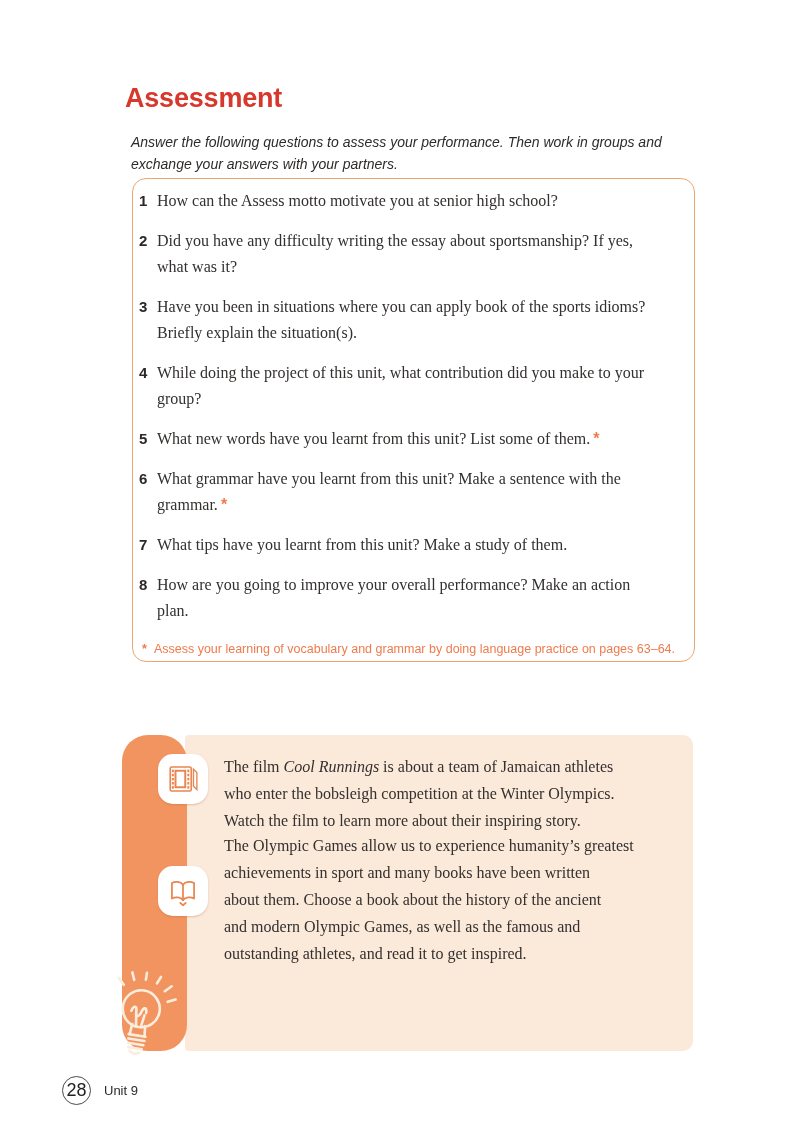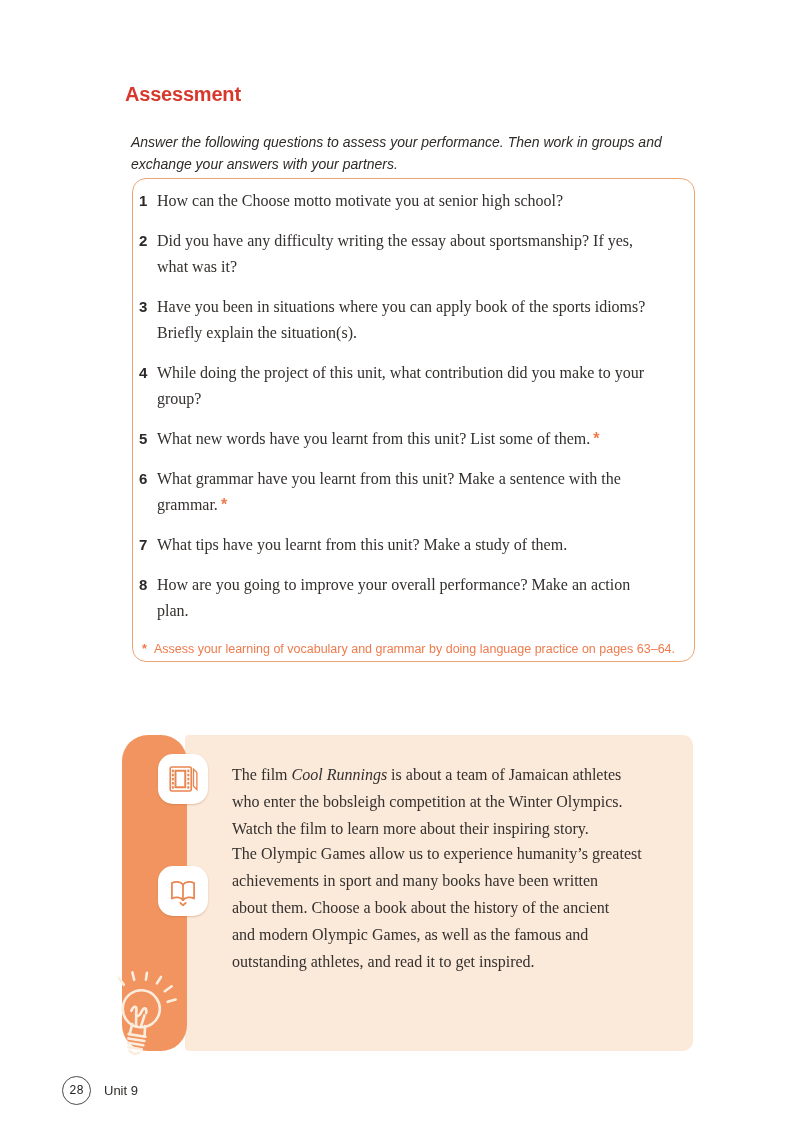--- a/index.html
+++ b/index.html
@@ -1,21 +1,21 @@
 <!DOCTYPE html>
 <html><head>
 <meta charset="utf-8">
 <style>
   html,body{margin:0;padding:0;background:#ffffff;}
   .page{position:relative;width:805px;height:1145px;background:#ffffff;overflow:hidden;
         font-family:"Liberation Serif",serif;color:#33302e;}
 
   .heading{position:absolute;left:125px;margin:0;
            font-family:"Liberation Sans",sans-serif;font-weight:700;
-           font-size:20px;color:#d8382c;letter-spacing:-0.2px;}
+           font-size:27px;color:#d8382c;letter-spacing:-0.2px;}
   #assess-title{top:83px;}
   #further-title{top:689px;}
 
   .intro{position:absolute;left:125px;top:125px;margin:6px;width:560px;
          font-family:"Liberation Sans",sans-serif;font-style:italic;
          font-size:14px;line-height:22px;color:#2e2b28;white-space:pre-wrap;}
 
   .qbox{position:absolute;left:132px;top:178px;width:563px;height:484px;
         box-sizing:border-box;border:1.5px solid #eca571;border-radius:14px;
         background:#fff;padding:9px 12px 0 6px;}
@@ -31,47 +31,47 @@
 
   .fs-peach{position:absolute;left:185px;top:735px;width:508px;height:316px;
             background:#fbe9da;border-radius:4px 10px 10px 4px;}
   .fs-bar{position:absolute;left:122px;top:735px;width:65px;height:316px;
           background:#f2945f;border-radius:26px;}
   .icon-panel{position:absolute;width:50px;height:50px;background:#ffffff;
               border-radius:15px;box-shadow:0 1px 2px rgba(176,106,58,0.35);
               display:flex;align-items:center;justify-content:center;z-index:3;}
   #panel-film{left:158px;top:754px;}
   #panel-book{left:158px;top:866px;}
-  .fs-p{position:absolute;left:216px;width:462px;margin:16px;z-index:2;
+  .fs-p{position:absolute;left:216px;width:462px;margin:8px;z-index:2;
         font-size:16px;line-height:27px;color:#33302e;white-space:pre-wrap;}
   #fs-p1{top:745px;}
   #fs-p2{top:824px;}
   .bulb{position:absolute;left:102px;top:971px;width:80px;height:92px;z-index:3;overflow:visible;}
 
   .footer-circle{position:absolute;left:62px;top:1076px;width:29px;height:29px;
                  box-sizing:border-box;border:1.4px solid #4a4a4a;border-radius:50%;
                  display:flex;align-items:center;justify-content:center;
-                 font-family:Liberation Mono, monospace;font-size:12px;color:#222;}
+                 font-family:Liberation Sans, sans-serif;font-size:18px;color:#222;}
   .footer-unit{position:absolute;left:104px;top:1083px;
                font-family:"Liberation Sans",sans-serif;font-size:13px;color:#2e2b28;}
 </style>
 </head>
 <body>
 
 <div class="page">
 
   <h1 class="heading" id="assess-title">Assessment</h1>
 
   <p class="intro">Answer the following questions to assess your performance. Then work in groups and
 exchange your answers with your partners.</p>
 
   <div class="qbox">
     <div class="q">
       <span class="qnum">1</span>
-      <span class="qtext"><span>How can the Choose motto motivate you at senior high school?</span><span class="star"></span></span>
+      <span class="qtext"><span>How can the Assess motto motivate you at senior high school?</span><span class="star"></span></span>
     </div>
     <div class="q">
       <span class="qnum">2</span>
       <span class="qtext"><span>Did you have any difficulty writing the essay about sportsmanship? If yes,
 what was it?</span><span class="star"></span></span>
     </div>
     <div class="q">
       <span class="qnum">3</span>
       <span class="qtext"><span>Have you been in situations where you can apply book of the sports idioms?
 Briefly explain the situation(s).</span><span class="star"></span></span>

